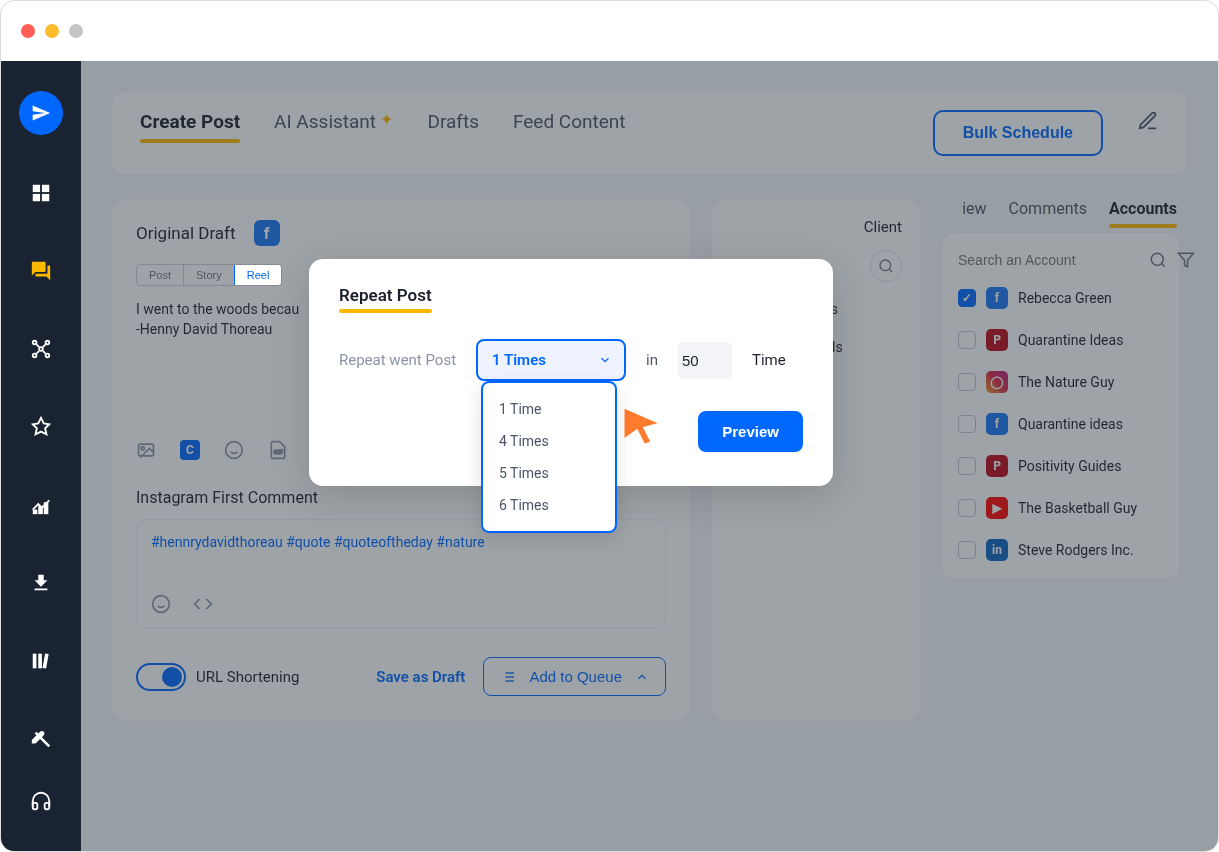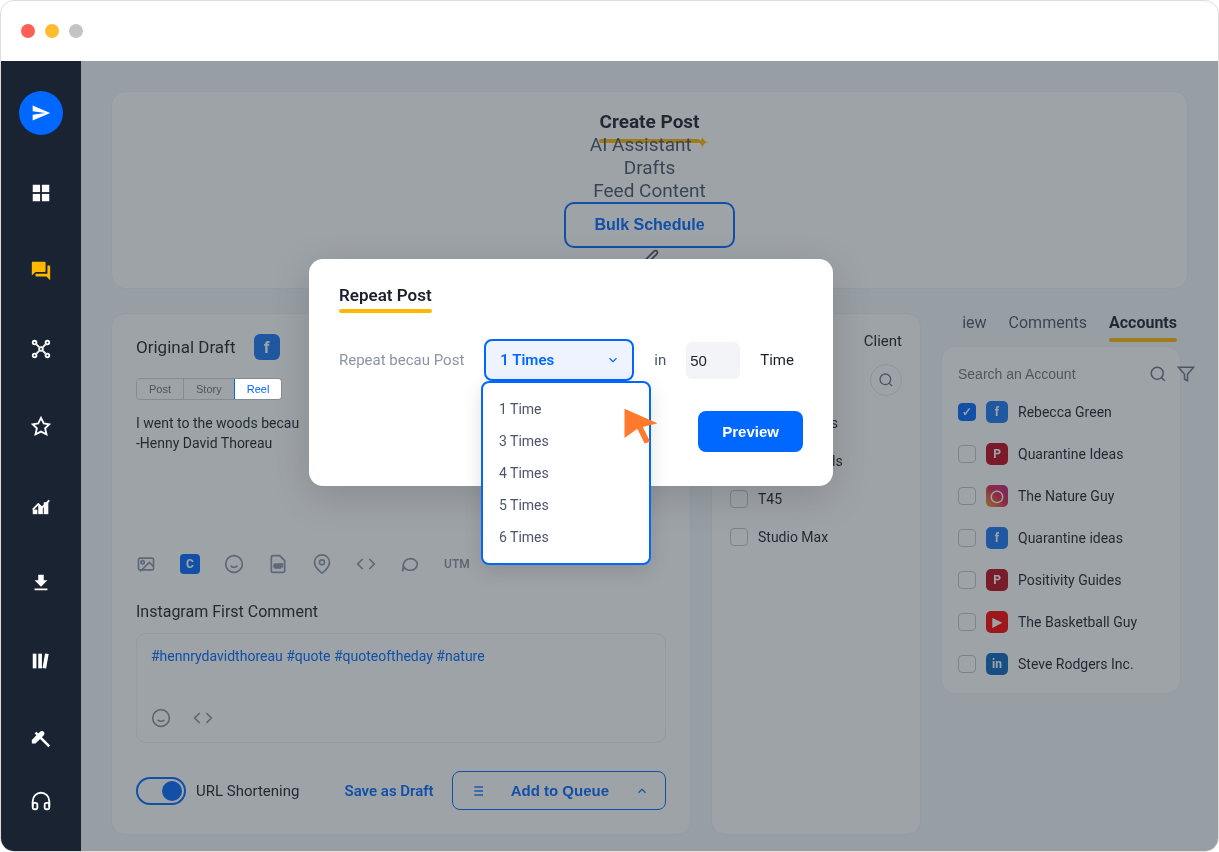--- a/index.html
+++ b/index.html
@@ -19,21 +19,21 @@
 .sidebar { width: 80px; background: #1a2332; display: flex; flex-direction: column; align-items: center; padding-top: 30px; gap: 38px; position: relative; }
 .sidebar .nav-item { width: 40px; height: 40px; display: flex; align-items: center; justify-content: center; color: #fff; cursor: pointer; }
 .sidebar .nav-item.active { color: #ffb800; }
 .sidebar .logo { width: 44px; height: 44px; background: #0067ff; border-radius: 50%; display: flex; align-items: center; justify-content: center; transform: rotate(0deg); }
 .sidebar .bottom { position: absolute; bottom: 30px; }
 
 
 .main { flex: 1; background: #f5f7fa; padding: 30px; position: relative; }
 
 
-.header-card { background: #fff; border-radius: 14px; padding: 18px 28px; display: flex; align-items: center; border: 1px solid #eef0f3; flex-direction: column; }
+.header-card { background: #fff; border-radius: 14px; padding: 18px 28px; display: flex; align-items: flex-start; gap: 34px; border: 1px solid #eef0f3; }
 .tab { font-size: 19px; color: #4a5568; cursor: pointer; position: relative; display: flex; align-items: center; gap: 4px; }
 .tab.active { font-weight: 700; color: #1a202c; }
 .tab.active::after { content:""; position: absolute; left: 0; right: 0; bottom: -10px; height: 4px; background: #ffb800; border-radius: 2px; }
 .sparkle { color: #ffb800; font-size: 16px; align-self: flex-start; }
 .header-card .spacer { flex: 1; }
 .bulk-btn { border: 2px solid #0067ff; color: #0067ff; background: #fff; border-radius: 10px; padding: 12px 28px; font-weight: 700; font-size: 16px; cursor: pointer; }
 .compose-icon { width: 22px; height: 22px; color: #4a5568; }
 
 
 .body { display: flex; gap: 20px; margin-top: 24px; }
@@ -60,21 +60,21 @@
 .ht-icons { display:flex; gap:22px; margin-top: 44px; color:#8a94a6; }
 .ht-icons span { cursor:pointer; }
 
 .compose-footer { display:flex; align-items:center; margin-top: 28px; gap: 18px; }
 .toggle-wrap { display:flex; align-items:center; gap:10px; }
 .toggle { width: 50px; height: 28px; border: 2px solid #0067ff; border-radius: 20px; position: relative; cursor:pointer; }
 .toggle .knob { position:absolute; right:2px; top:2px; width:20px; height:20px; background:#0067ff; border-radius:50%; }
 .toggle-label { font-size: 15px; color: #1a202c; }
 .compose-footer .spacer { flex:1; }
 .save-draft { color: #0067ff; font-weight:600; font-size:15px; cursor:pointer; }
-.queue-btn { border: 1.5px solid #0067ff; color:#0067ff; border-radius: 8px; padding: 10px 16px; display:flex; align-items:center; gap:26px; font-weight:700; font-size:15px; cursor:pointer; background:#fff;justify-content:space-between; }
+.queue-btn { border: 1.5px solid #0067ff; color:#0067ff; border-radius: 8px; padding: 10px 16px; display:flex; align-items:center; gap:13px; font-weight:400; font-size:15px; cursor:pointer; background:#fff;justify-content:space-between; }
 
 
 .groups { width: 210px; padding: 18px; }
 .groups-head { display:flex; align-items:center; gap:8px; margin-bottom:14px; justify-content: flex-end;}
 .groups-head .title { font-size:15px; color:#1a202c;margin-left:40px; }
 .search-row { display:flex; align-items:center; gap:8px; margin-bottom:18px; justify-content:flex-end;}
 .search-dot { width:32px; height:32px; border-radius:50%; border:1px solid #e2e5ea; display:flex; align-items:center; justify-content:center; color:#6b7280; cursor:pointer; }
 .search-label { font-size:14px; color:#6b7280; flex:1;}
 .chk-list { display:flex; flex-direction:column; gap:20px; margin-top:6px; }
 .chk-row { display:flex; align-items:center; gap:10px; }
@@ -109,21 +109,21 @@
 .modal-row { display:flex; align-items:center; gap:20px; margin-top:34px; }
 .modal-label { font-size:15px; color:#8a94a6; }
 .select { border:2px solid #0067ff; border-radius:8px; padding: 10px 40px 10px 14px; font-size:15px; color:#0067ff; font-weight:600; background:#eef3ff; min-width:150px; position:relative; cursor:pointer; }
 .select .chev { position:absolute; right:12px; top:50%; transform:translateY(-50%); color:#0067ff; }
 .in-label { font-size:15px; color:#4a5568; }
 .num-input { width:54px; text-align:left; border:none; background:#f2f4f7; border-radius:6px; padding:10px 4px; font-size:15px; color:#1a202c; }
 .days { font-size:15px; color:#1a202c; }
 .preview-btn { background:#0067ff; color:#fff; border:none; border-radius:8px; padding:12px 24px; font-weight:600; font-size:15px; cursor:pointer; margin-top:30px; float:right; }
 
 
-.dropdown { position:absolute; left:480px; top:320px; width:170px; background:#fff; border:2px solid #0067ff; border-radius:8px; padding:10px 0; box-shadow:0 6px 20px rgba(0,0,0,0.12); }
+.dropdown { position:absolute; left:480px; top:320px; width:136px; background:#fff; border:2px solid #0067ff; border-radius:8px; padding:10px 0; box-shadow:0 6px 20px rgba(0,0,0,0.12); }
 .dropdown .opt { padding:8px 16px; font-size:14px; color:#4a5568; cursor:pointer; }
 
 
 .cursor-arrow { position:absolute; left:618px; top:344px; width:44px; height:44px; pointer-events:none; }
 
 svg { display:block; }
 </style>
 </head>
 <body>
 
@@ -426,40 +426,39 @@
           </div>
         </div>
       </div>
 
       <div class="scrim"></div>
     </div>
 
     <div class="modal">
       <div class="modal-title">Repeat Post</div>
       <div class="modal-row">
-        <span class="modal-label">Repeat becau Post</span>
+        <span class="modal-label">Repeat went Post</span>
         <div class="select">
           <span>1 Times</span>
           <span class="chev">
             <svg width="14" height="14" viewBox="0 0 24 24" fill="none" stroke="#0067ff" stroke-width="2">
                 <polyline points="6 9 12 15 18 9"></polyline>
               </svg>
           </span>
         </div>
         <span class="in-label">in</span>
         <input class="num-input" value="50" style="">
         <span class="days">Time</span>
       </div>
       <button class="preview-btn">Preview</button>
       <div style="clear:both"></div>
     </div>
 
     <div class="dropdown">
       <div class="opt">1 Time</div>
-      <div class="opt">3 Times</div>
       <div class="opt">4 Times</div>
       <div class="opt">5 Times</div>
       <div class="opt">6 Times</div>
     </div>
 
     <div class="cursor-arrow">
       <svg width="44" height="44" viewBox="0 0 24 24">
           <path d="M3 2l18 8-8 2 4 8-3 1-4-8-7 5z" fill="#ff7a2d"></path>
         </svg>
     </div>

